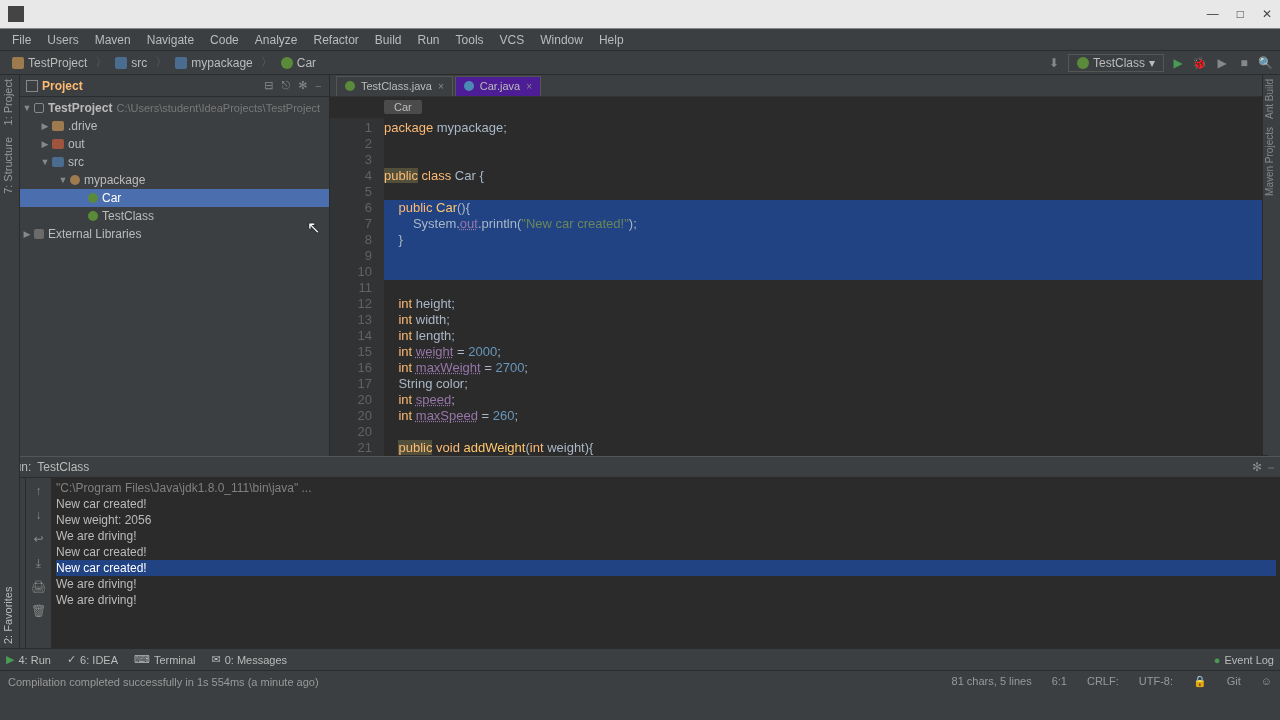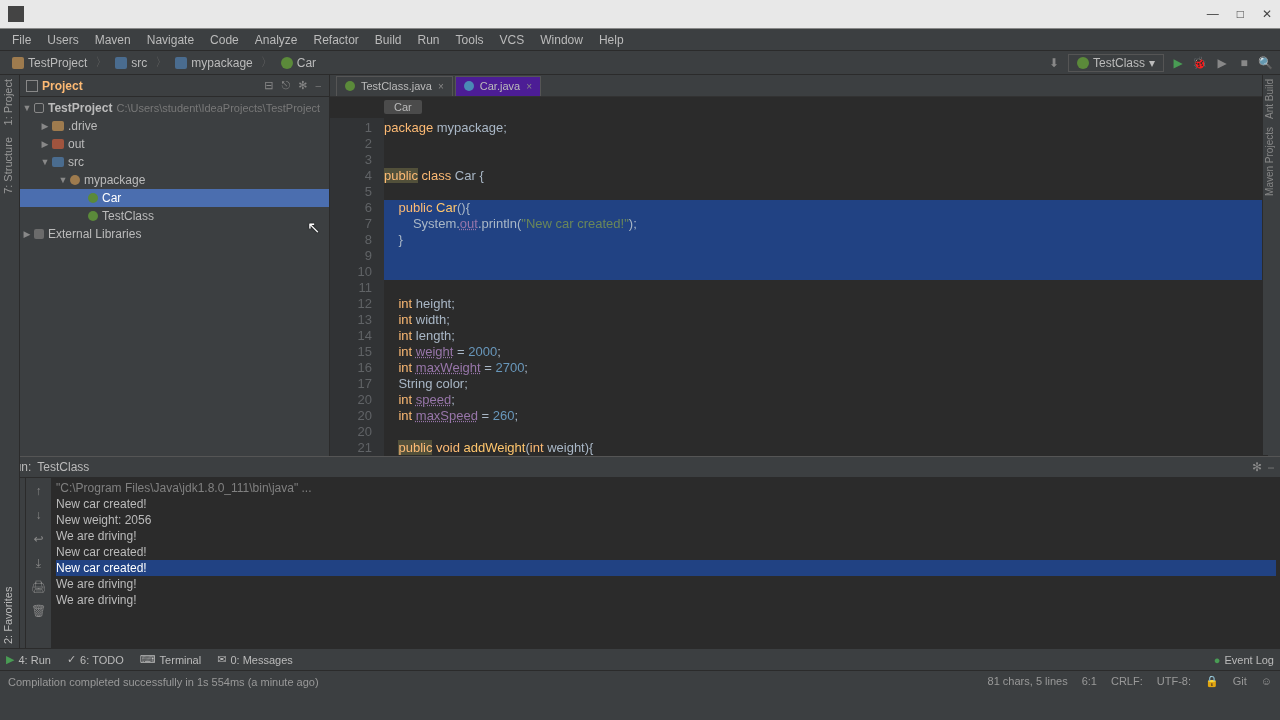--- a/index.html
+++ b/index.html
@@ -106,21 +106,21 @@
 .run-output { flex: 1; font-family: "Consolas", monospace; font-size: 12px; line-height: 16px; padding: 2px 4px; color: #bbbbbb; }
 .run-output .line { height: 16px; white-space: pre; }
 .run-output .line.sel { background: #214283; color: #fff; }
 .run-output .cmd { color: #808080; }
 
 
 .bottom-tabs { height: 22px; background: #3c3f41; border-top: 1px solid #2b2b2b; display: flex; align-items: center; padding: 0 6px; gap: 16px; font-size: 11px; }
 .bottom-tabs .btab { display: flex; align-items: center; gap: 4px; color: #bbb; cursor: pointer; }
 .bottom-tabs .right { margin-left: auto; display: flex; align-items: center; gap: 4px; }
 .statusbar { height: 22px; background: #3c3f41; border-top: 1px solid #2b2b2b; display: flex; align-items: center; padding: 0 8px; font-size: 11px; color: #999; }
-.statusbar .right { margin-left: auto; display: flex; gap: 14px; }
+.statusbar .right { margin-left: auto; display: flex; gap: 20px; }
 
 
 .mouse-cursor { position: absolute; pointer-events: none; left: 307px; top: 218px; z-index: 100; color: #fff; font-size: 16px; text-shadow: 0 0 2px #000; }
 </style>
 </head>
 <body>
 
 <div class="titlebar">
   <span class="icon"></span>
   <div class="titlebar-controls">
@@ -347,21 +347,21 @@
   <span style="transform:rotate(180deg)">2: Favorites</span>
 </div>
 
 <div class="bottom-tabs">
   <span class="btab">
       <span style="color:#499c54">▶</span>
       <span>4: Run</span>
     </span>
   <span class="btab">
       <span>✓</span>
-      <span>6: TODO</span>
+      <span>6: IDEA</span>
     </span>
   <span class="btab">
       <span>⌨</span>
       <span>Terminal</span>
     </span>
   <span class="btab">
       <span>✉</span>
       <span>0: Messages</span>
     </span>
   <div class="right">

